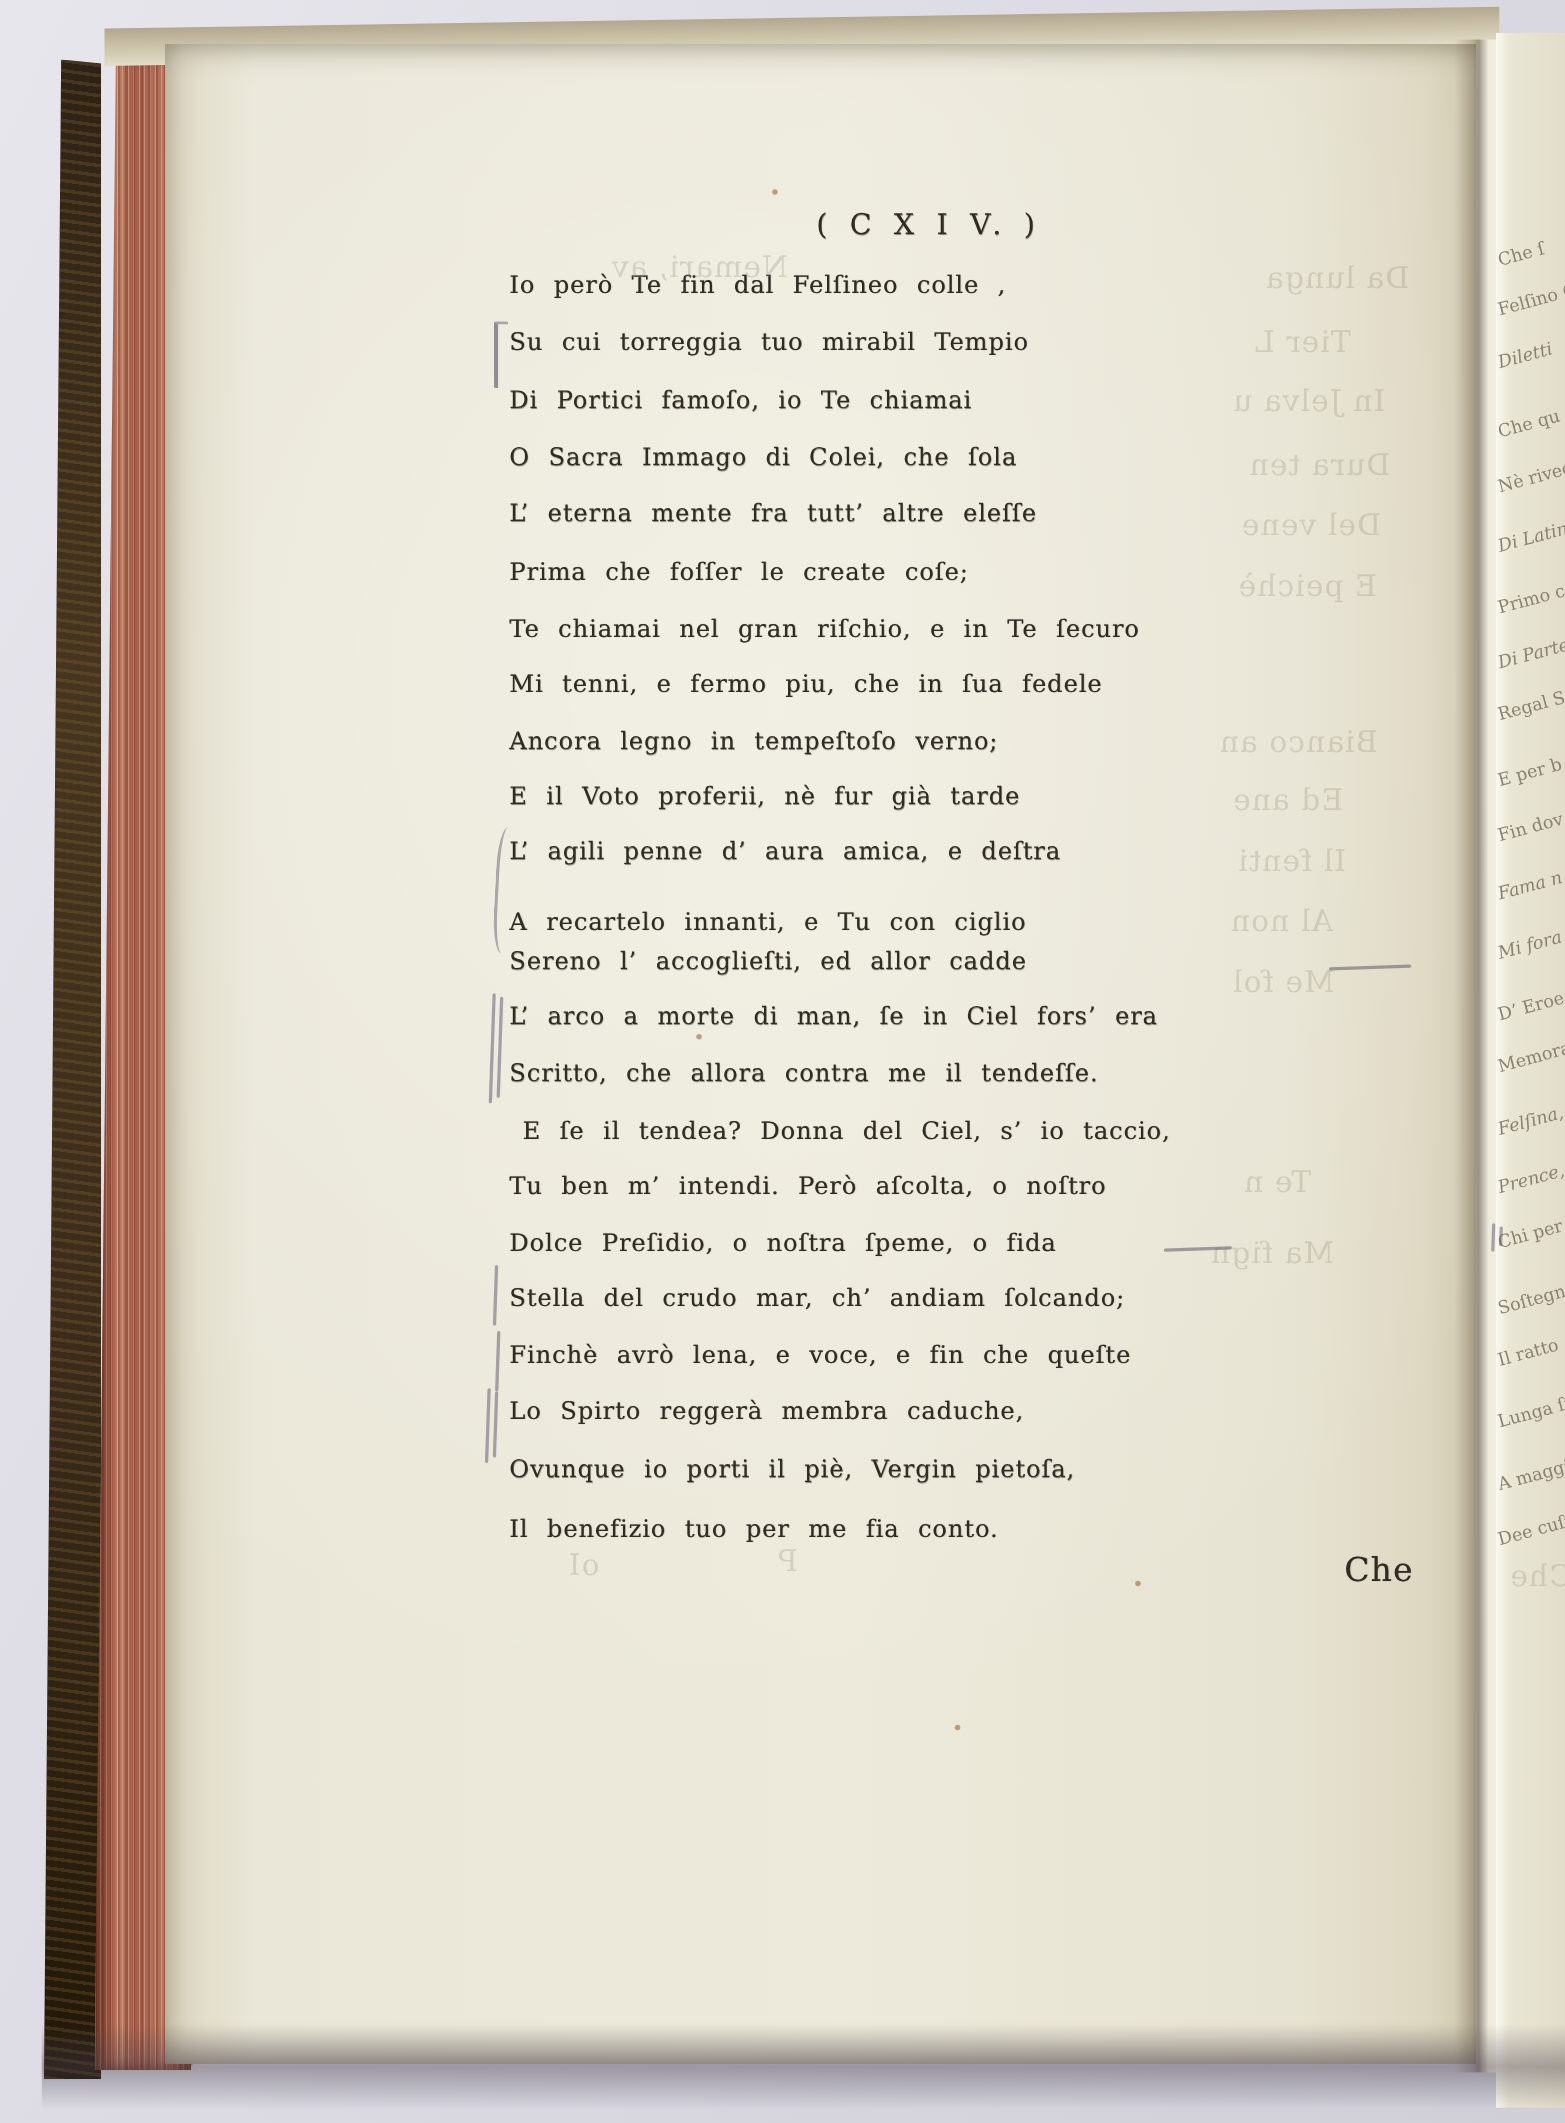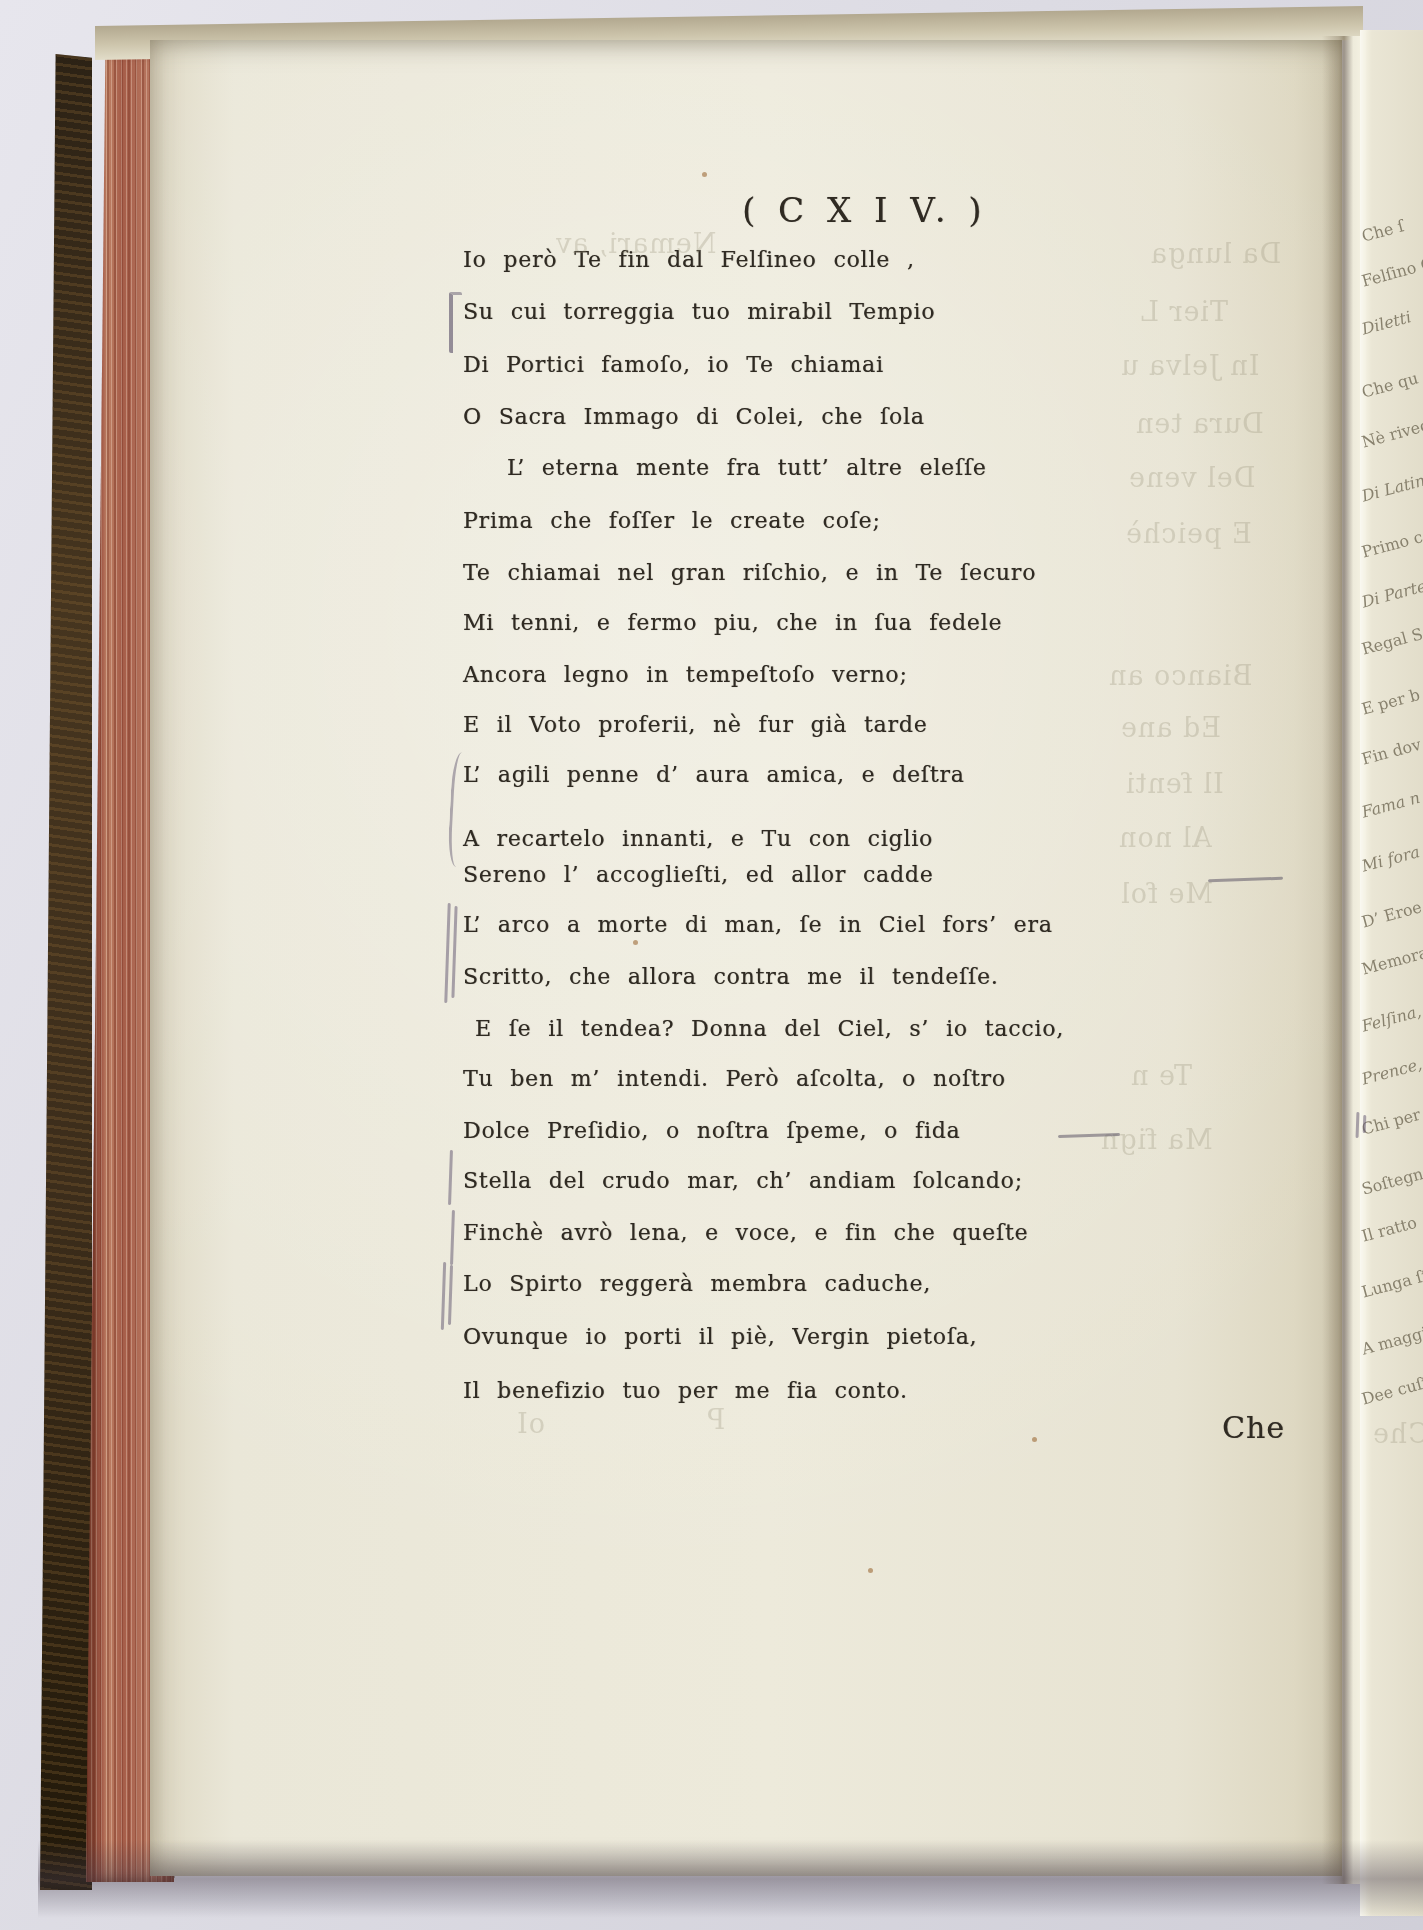--- a/index.html
+++ b/index.html
@@ -39,21 +39,21 @@
   #strip{left:1360px;top:30px;width:63px;height:1886px;
     background:linear-gradient(90deg,#f4f1e2 0 5px,#eae6d5 12px,#e2ddca 100%);
     box-shadow:inset 6px 0 6px -4px rgba(255,255,255,.7);}
   #bottom-shadow{left:38px;top:1840px;width:1385px;height:78px;
     background:linear-gradient(180deg,rgba(0,0,0,0) 0%,rgba(72,62,76,.42) 50%,rgba(60,55,70,.18) 78%,rgba(0,0,0,0) 100%);}
   
   #textlayer,#ghostlayer,#pencillayer,#striplayer{left:0;top:0;width:1423px;height:1930px;pointer-events:none;}
   .poem-line{position:absolute;left:463px;white-space:pre;
     font-size:22px;color:var(--ink,#2f2a22);letter-spacing:.8px;word-spacing:9px;
     text-shadow:.4px .4px .7px rgba(47,42,34,.55);}
-  #header{position:absolute;left:742px;top:190px;font-size:34px;letter-spacing:6px;
+  #header{position:absolute;left:742px;top:190px;font-size:26px;letter-spacing:6px;
     color:var(--ink,#2f2a22);text-shadow:.4px .4px .7px rgba(47,42,34,.55);}
   #catchword{position:absolute;left:1222px;top:1410px;font-size:30px;
     color:var(--ink,#2f2a22);letter-spacing:1px;text-shadow:.4px .4px .7px rgba(47,42,34,.55);}
   .ghost{position:absolute;font-size:27px;color:var(--ghost,#9a947c);opacity:.30;
     transform:scaleX(-1);white-space:pre;letter-spacing:1px;}
   .fragment{position:absolute;left:1362px;font-size:16px;color:var(--strip-text,#7e7763);
     transform:rotate(-15deg);transform-origin:left center;white-space:pre;opacity:.9;}
   .fragment.it{font-style:italic;}
   .pmark{position:absolute;border-radius:2px;}
   .stain{position:absolute;width:5px;height:5px;border-radius:50%;
@@ -72,21 +72,21 @@
   <div id="fold" class="abs"></div>
   <div id="strip" class="abs"></div>
 
   <div id="textlayer" class="abs">
     <div id="header">( C X I V. )</div>
     <div id="poem">
         <div class="poem-line" style="top: 247px;">Io però Te fin dal Felſineo colle ,</div>
         <div class="poem-line" style="top: 299px;">Su cui torreggia tuo mirabil Tempio</div>
         <div class="poem-line" style="top: 352px;">Di Portici famoſo, io Te chiamai</div>
         <div class="poem-line" style="top: 404px;">O Sacra Immago di Colei, che ſola</div>
-        <div class="poem-line" style="top: 455px; margin-left: 44px;">L’ eterna mente fra tutt’ altre eleſſe</div>
+        <div class="poem-line" style="top: 455px;">L’ eterna mente fra tutt’ altre eleſſe</div>
         <div class="poem-line" style="top: 508px;">Prima che foſſer le create coſe;</div>
         <div class="poem-line" style="top: 560px;">Te chiamai nel gran riſchio, e in Te ſecuro</div>
         <div class="poem-line" style="top: 610px;">Mi tenni, e fermo piu, che in ſua fedele</div>
         <div class="poem-line" style="top: 662px;">Ancora legno in tempeſtoſo verno;</div>
         <div class="poem-line" style="top: 712px;">E il Voto proferii, nè fur già tarde</div>
         <div class="poem-line" style="top: 762px;">L’ agili penne d’ aura amica, e deſtra</div>
         <div class="poem-line" style="top: 814px; margin-top: 12px;">A recartelo innanti, e Tu con ciglio</div>
         <div class="poem-line" style="top: 862px;">Sereno l’ accoglieſti, ed allor cadde</div>
         <div class="poem-line" style="top: 912px;">L’ arco a morte di man, ſe in Ciel fors’ era</div>
         <div class="poem-line" style="top: 964px;">Scritto, che allora contra me il tendeſſe.</div>

